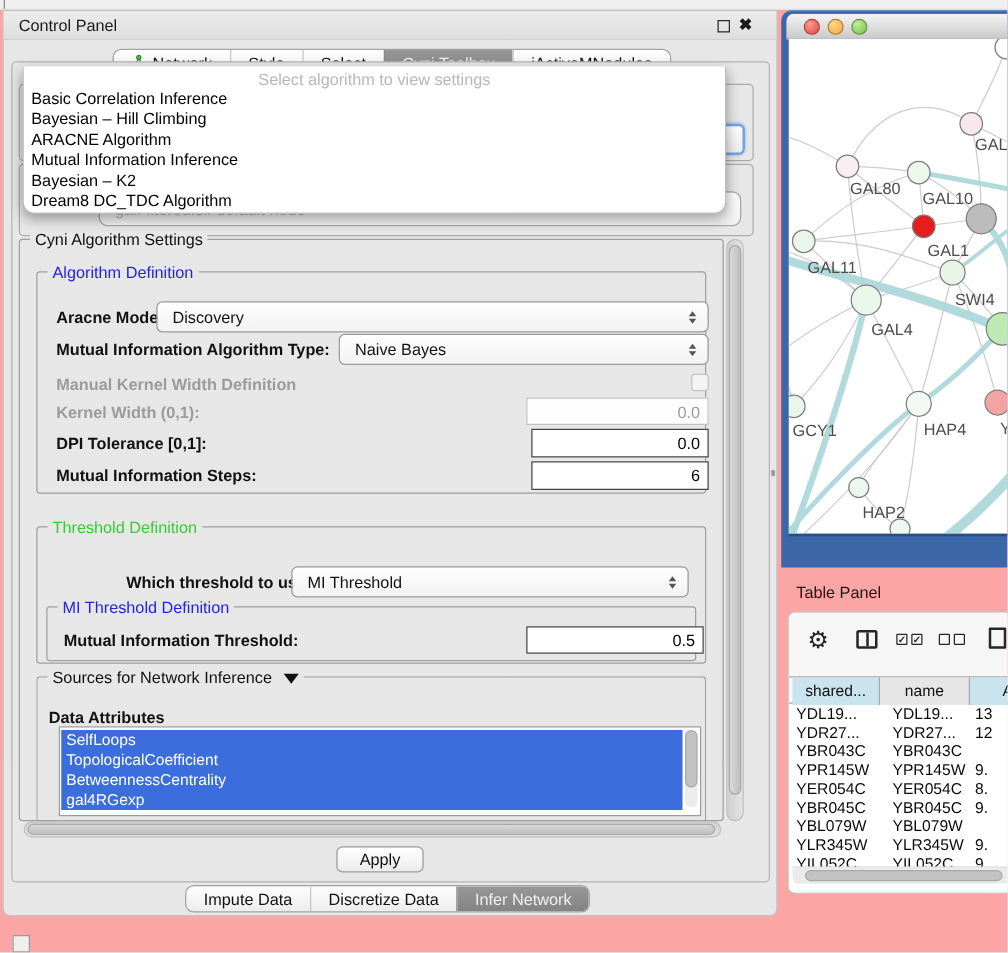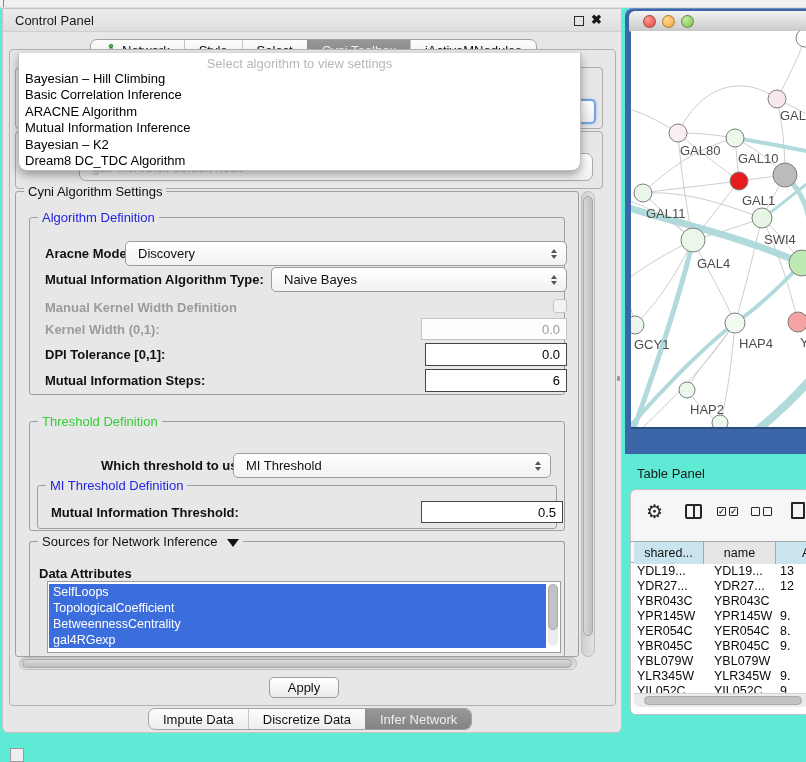--- a/index.html
+++ b/index.html
@@ -1,18 +1,18 @@
 <!DOCTYPE html>
 <html><head>
 <meta charset="utf-8">
 <style>
   * { margin:0; padding:0; box-sizing:border-box; }
   html,body { width:806px; height:762px; }
   body { font-family:"Liberation Sans", sans-serif; background:#e7e7e7; overflow:hidden; position:relative; }
-  #screen { position:absolute; inset:0; width:806px; height:762px; background:#5eead4; }
+  #screen { position:absolute; inset:0; width:806px; height:762px; background:#fca5a5; }
 
   
   .control-panel { position:absolute; left:2px; top:8px; width:620px; height:725px;
     background:#e7e7e7; border:1px solid #c3c3c3; border-radius:0 0 6px 6px; }
   .cp-titlebar { position:absolute; left:0; top:0; width:100%; height:23px;
     background:linear-gradient(#ececec,#dedede); border-bottom:1px solid #cfcfcf;
     display:flex; align-items:center; }
   .cp-title { font-size:13px; color:#1a1a1a; padding-left:12px; }
   .cp-float { position:absolute; left:571px; top:7px; width:10px; height:10px; border:1.5px solid #2a2a2a; background:transparent; }
   .cp-close { position:absolute; left:588px; top:3px; font-size:13px; font-weight:bold; color:#1a1a1a; }
@@ -281,22 +281,22 @@
           <span>Discretize Data</span>
         </div>
       <div class="seg-tab selected">
           <span>Infer Network</span>
         </div>
     </div>
 
     <div class="dropdown">
       <div class="dd-placeholder">Select algorithm to view settings</div>
       <div class="dd-items">
+        <div class="dd-item">Basic Correlation Inference</div>
         <div class="dd-item">Bayesian – Hill Climbing</div>
-        <div class="dd-item">Basic Correlation Inference</div>
         <div class="dd-item bold">ARACNE Algorithm</div>
         <div class="dd-item">Mutual Information Inference</div>
         <div class="dd-item">Bayesian – K2</div>
         <div class="dd-item">Dream8 DC_TDC Algorithm</div>
       </div>
     </div>
   </div>
 
   <div class="splitter-dot"></div>
 

